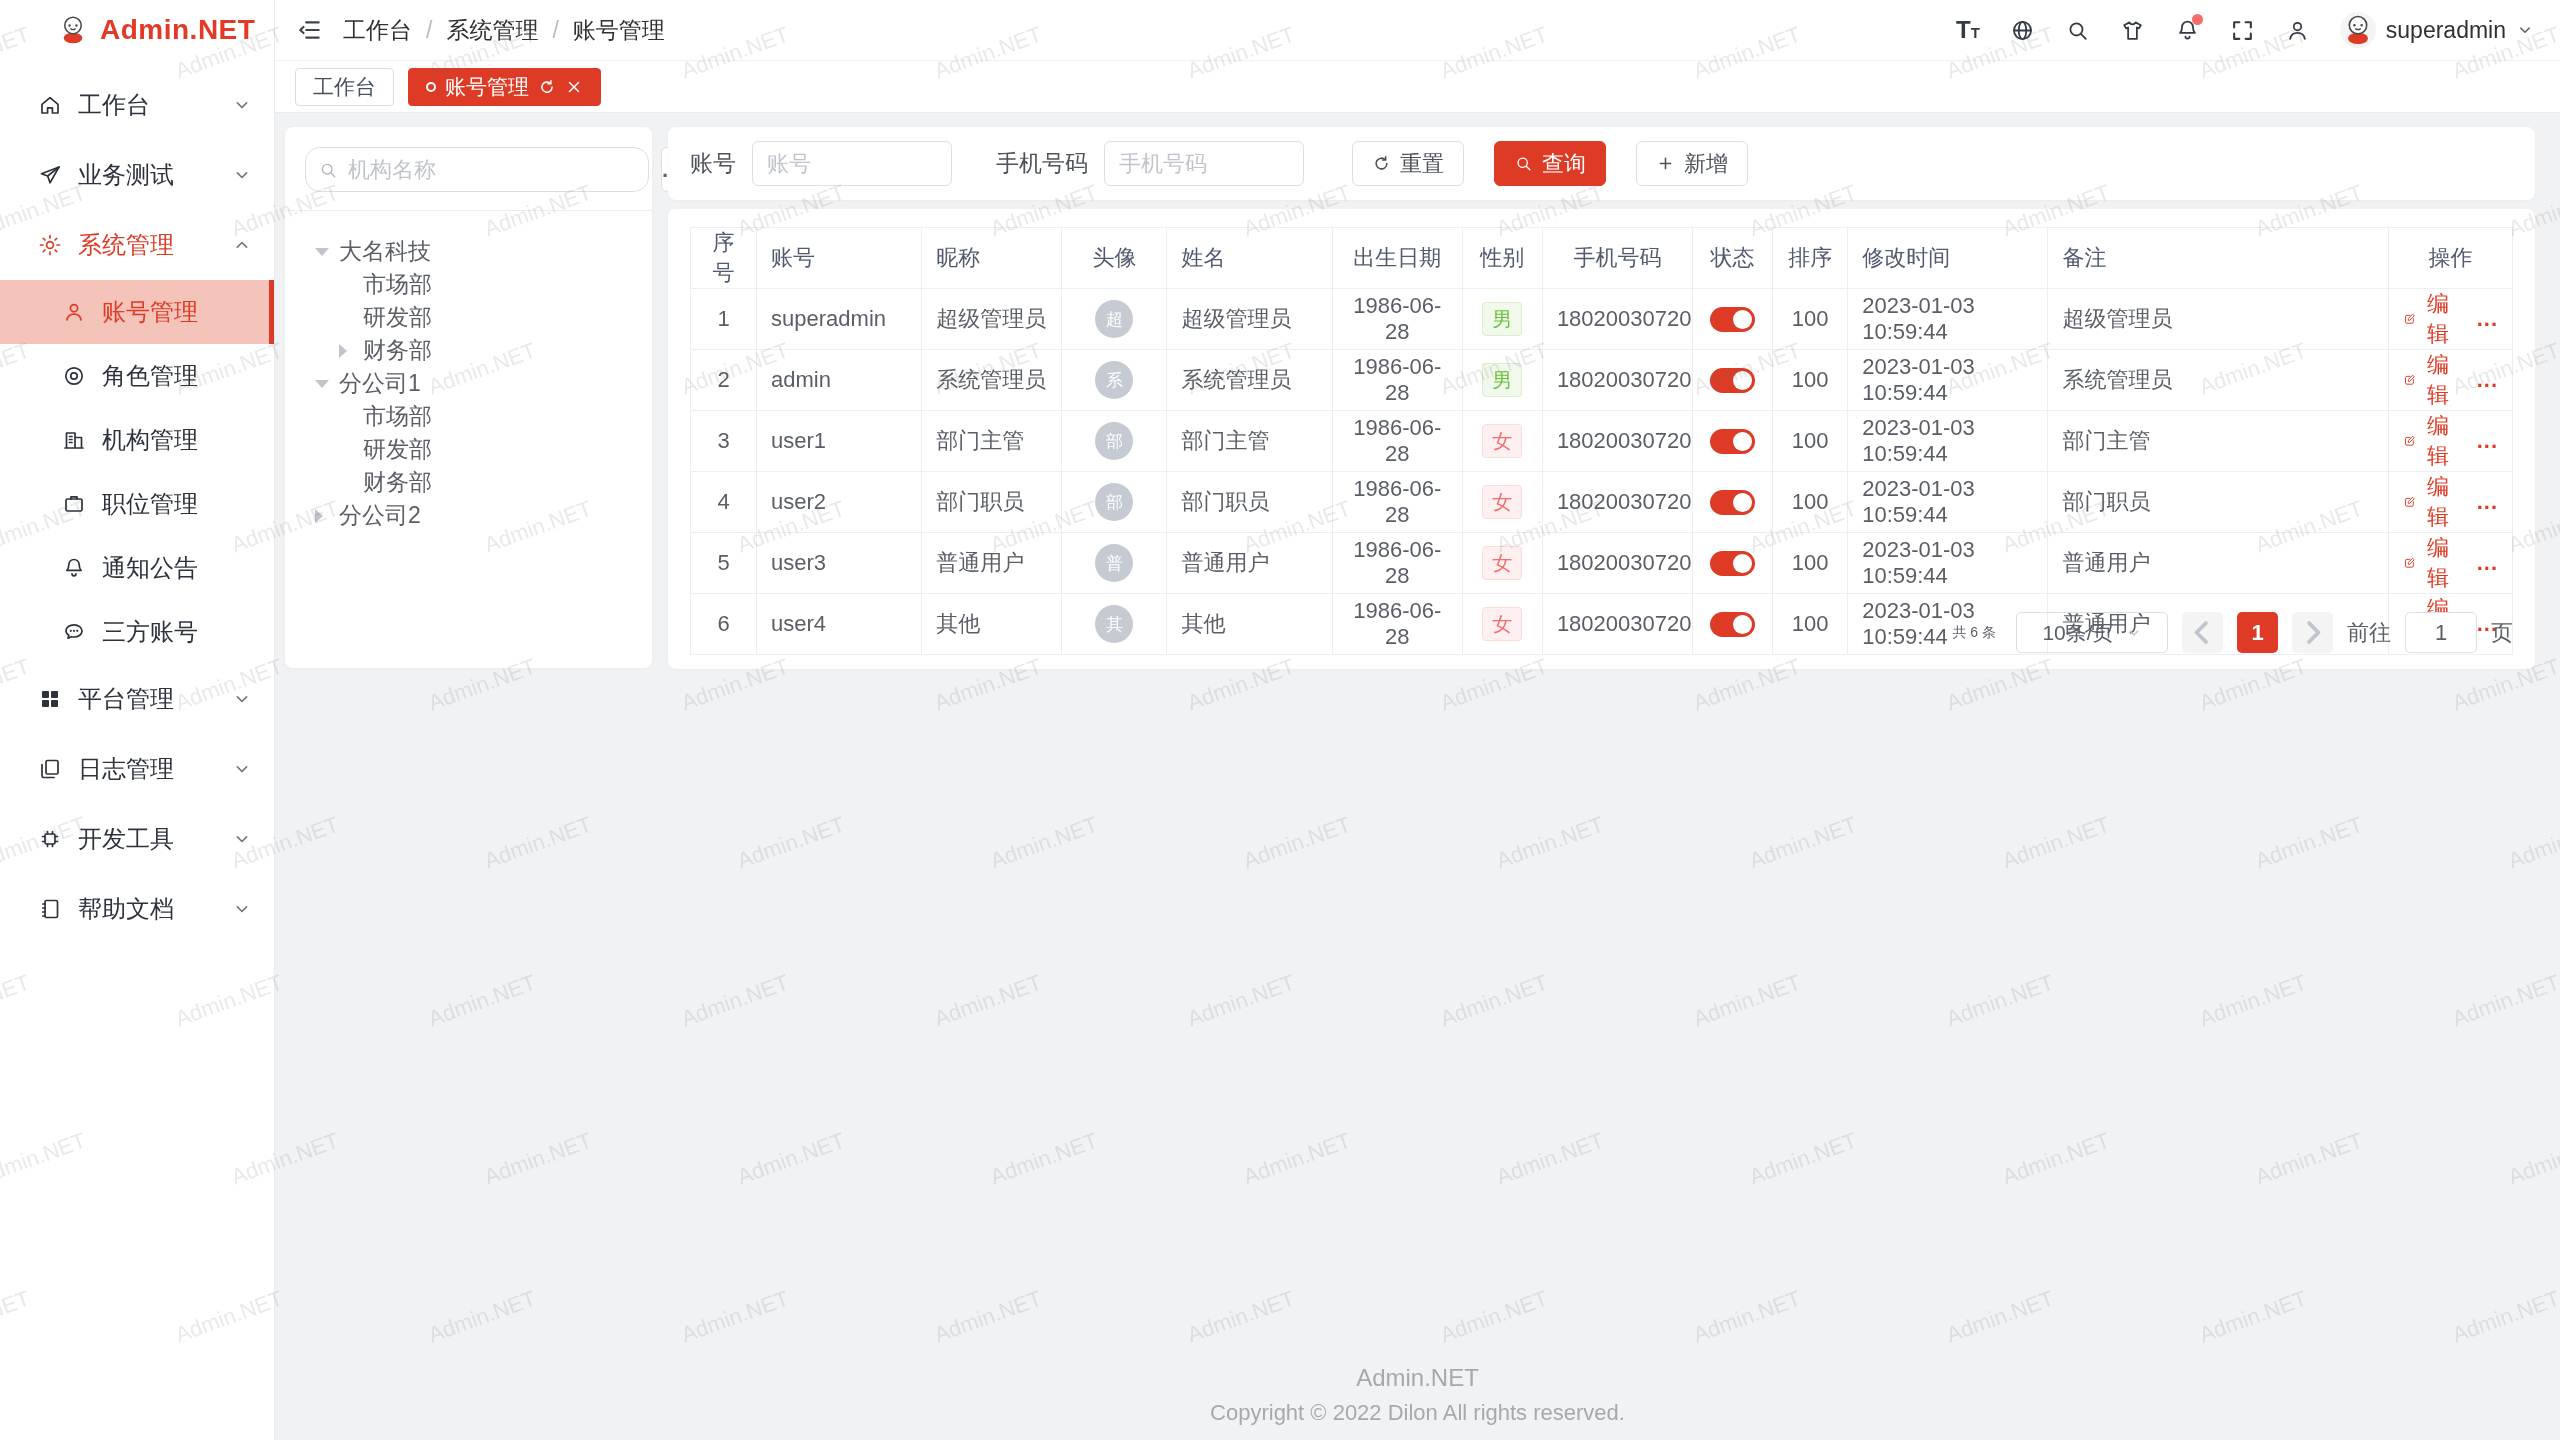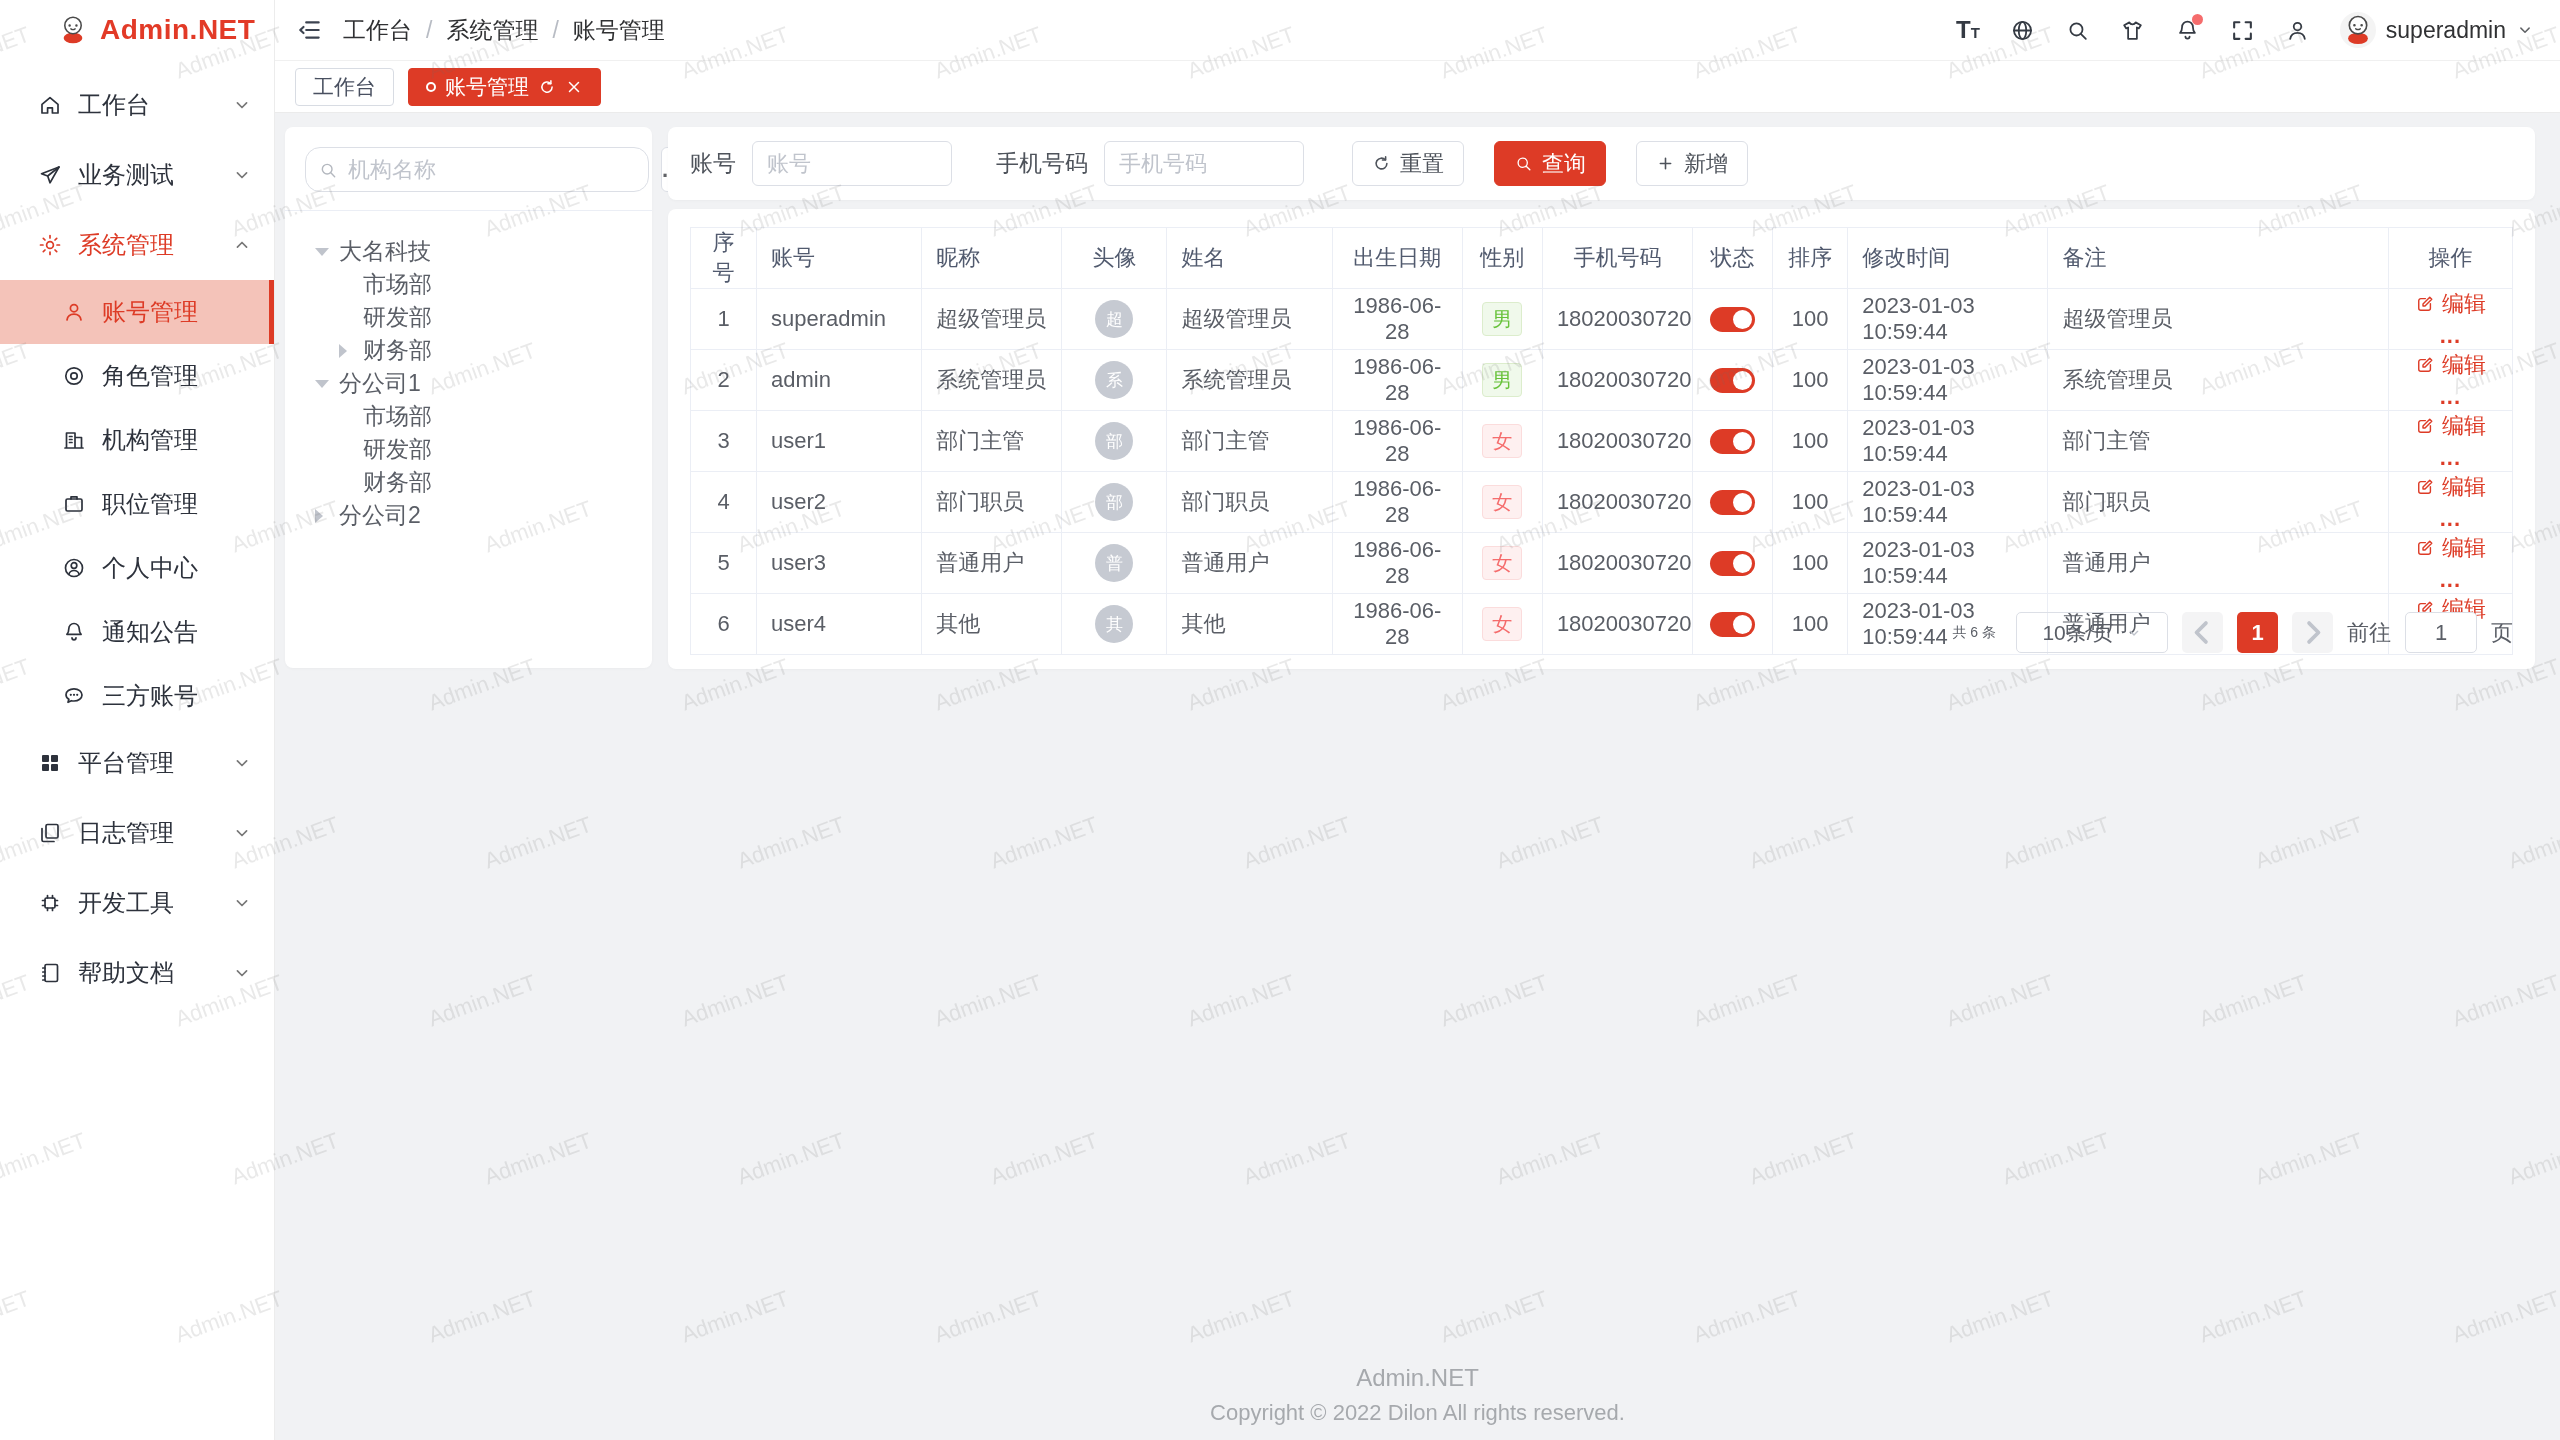--- a/index.html
+++ b/index.html
@@ -80,21 +80,21 @@
   table { width:100%; border-collapse:collapse; table-layout:fixed; }
   th { height:47px; font-size:22px; font-weight:500; color:#515a6e; border:1px solid #ebeef5; padding:0 14px; background:#fff; }
   td { height:52px; font-size:22px; color:#5a5e66; border:1px solid #ebeef5; padding:0 14px; background:#fff; }
   .al { text-align:left; } .ac { text-align:center; }
   .avatar-badge { display:inline-flex; width:38px; height:38px; border-radius:50%; background:#c6cad2; color:#fff; font-size:17px; align-items:center; justify-content:center; vertical-align:middle; }
   .g-badge { display:inline-block; min-width:36px; padding:4px 9px; border-radius:4px; font-size:20px; line-height:1.2; }
   .g-male { background:#f0f9eb; border:1px solid #dcedcc; color:#67c23a; }
   .g-female { background:#fef0f0; border:1px solid #fbdcdc; color:#f56c6c; }
   .switch { display:inline-block; width:45px; height:25px; border-radius:13px; background:#dd3b26; position:relative; vertical-align:middle; cursor:pointer; }
   .switch::after { content:''; position:absolute; right:3px; top:3px; width:19px; height:19px; border-radius:50%; background:#fff; }
-  .op-wrap { display:flex; align-items:center; justify-content:center; gap:4px; color:#dd3b26;flex-direction:column; }
+  .op-wrap { display:flex; align-items:center; justify-content:center; gap:24px; color:#dd3b26; }
   .edit-link { display:flex; align-items:center; gap:7px; cursor:pointer; font-size:22px; color:#dd3b26; }
   .edit-link .e-ic { width:20px; height:20px; }
   .op-more { font-weight:bold; font-size:22px; letter-spacing:1px; cursor:pointer; }
 
   #pagination { position:absolute; right:22px; bottom:16px; display:flex; align-items:center; gap:14px; }
   .pg-total { font-size:14px; color:#5a5e66; margin-right:6px; }
   .pg-size { width:152px; height:41px; border:1px solid #dcdfe6; border-radius:5px; display:flex; align-items:center; justify-content:center; gap:12px; font-size:21px; color:#5a5e66; cursor:pointer; }
   .pg-size .sel-caret { width:16px; height:16px; color:#c0c4cc; }
   .pg-btn { width:41px; height:41px; border-radius:5px; background:#f4f4f5; color:#c0c4cc; display:flex; align-items:center; justify-content:center; cursor:pointer; }
   .pg-btn svg { width:18px; height:18px; }
@@ -190,30 +190,20 @@
     <span class="mi-label">机构管理</span>
       </div>
       <div class="menu-item sub">
         <span class="mi-icon">
           <svg viewBox="0 0 24 24" fill="none" stroke="currentColor" stroke-width="1.7" stroke-linecap="round" stroke-linejoin="round" style="width:100%;height:100%">
             <rect x="4" y="7" width="16" height="12" rx="1.5"></rect>
             <path d="M9 7V4.8h6V7"></path>
           </svg>
         </span>
     <span class="mi-label">职位管理</span>
-      </div>
-      <div class="menu-item sub">
-        <span class="mi-icon">
-          <svg viewBox="0 0 24 24" fill="none" stroke="currentColor" stroke-width="1.7" stroke-linecap="round" stroke-linejoin="round" style="width:100%;height:100%">
-            <circle cx="12" cy="12" r="8.5"></circle>
-            <circle cx="12" cy="9.5" r="2.8"></circle>
-            <path d="M6.8 18.4c.8-2.6 2.8-3.9 5.2-3.9s4.4 1.3 5.2 3.9"></path>
-          </svg>
-        </span>
-    <span class="mi-label">个人中心</span>
       </div>
       <div class="menu-item sub">
         <span class="mi-icon">
           <svg viewBox="0 0 24 24" fill="none" stroke="currentColor" stroke-width="1.7" stroke-linecap="round" stroke-linejoin="round" style="width:100%;height:100%">
             <path d="M12 3.5a5.2 5.2 0 0 1 5.2 5.2c0 3 .7 4.3 1.9 5.6H4.9c1.2-1.3 1.9-2.6 1.9-5.6A5.2 5.2 0 0 1 12 3.5z"></path>
             <path d="M10 17.8a2 2 0 0 0 4 0"></path>
           </svg>
         </span>
     <span class="mi-label">通知公告</span>
       </div>

